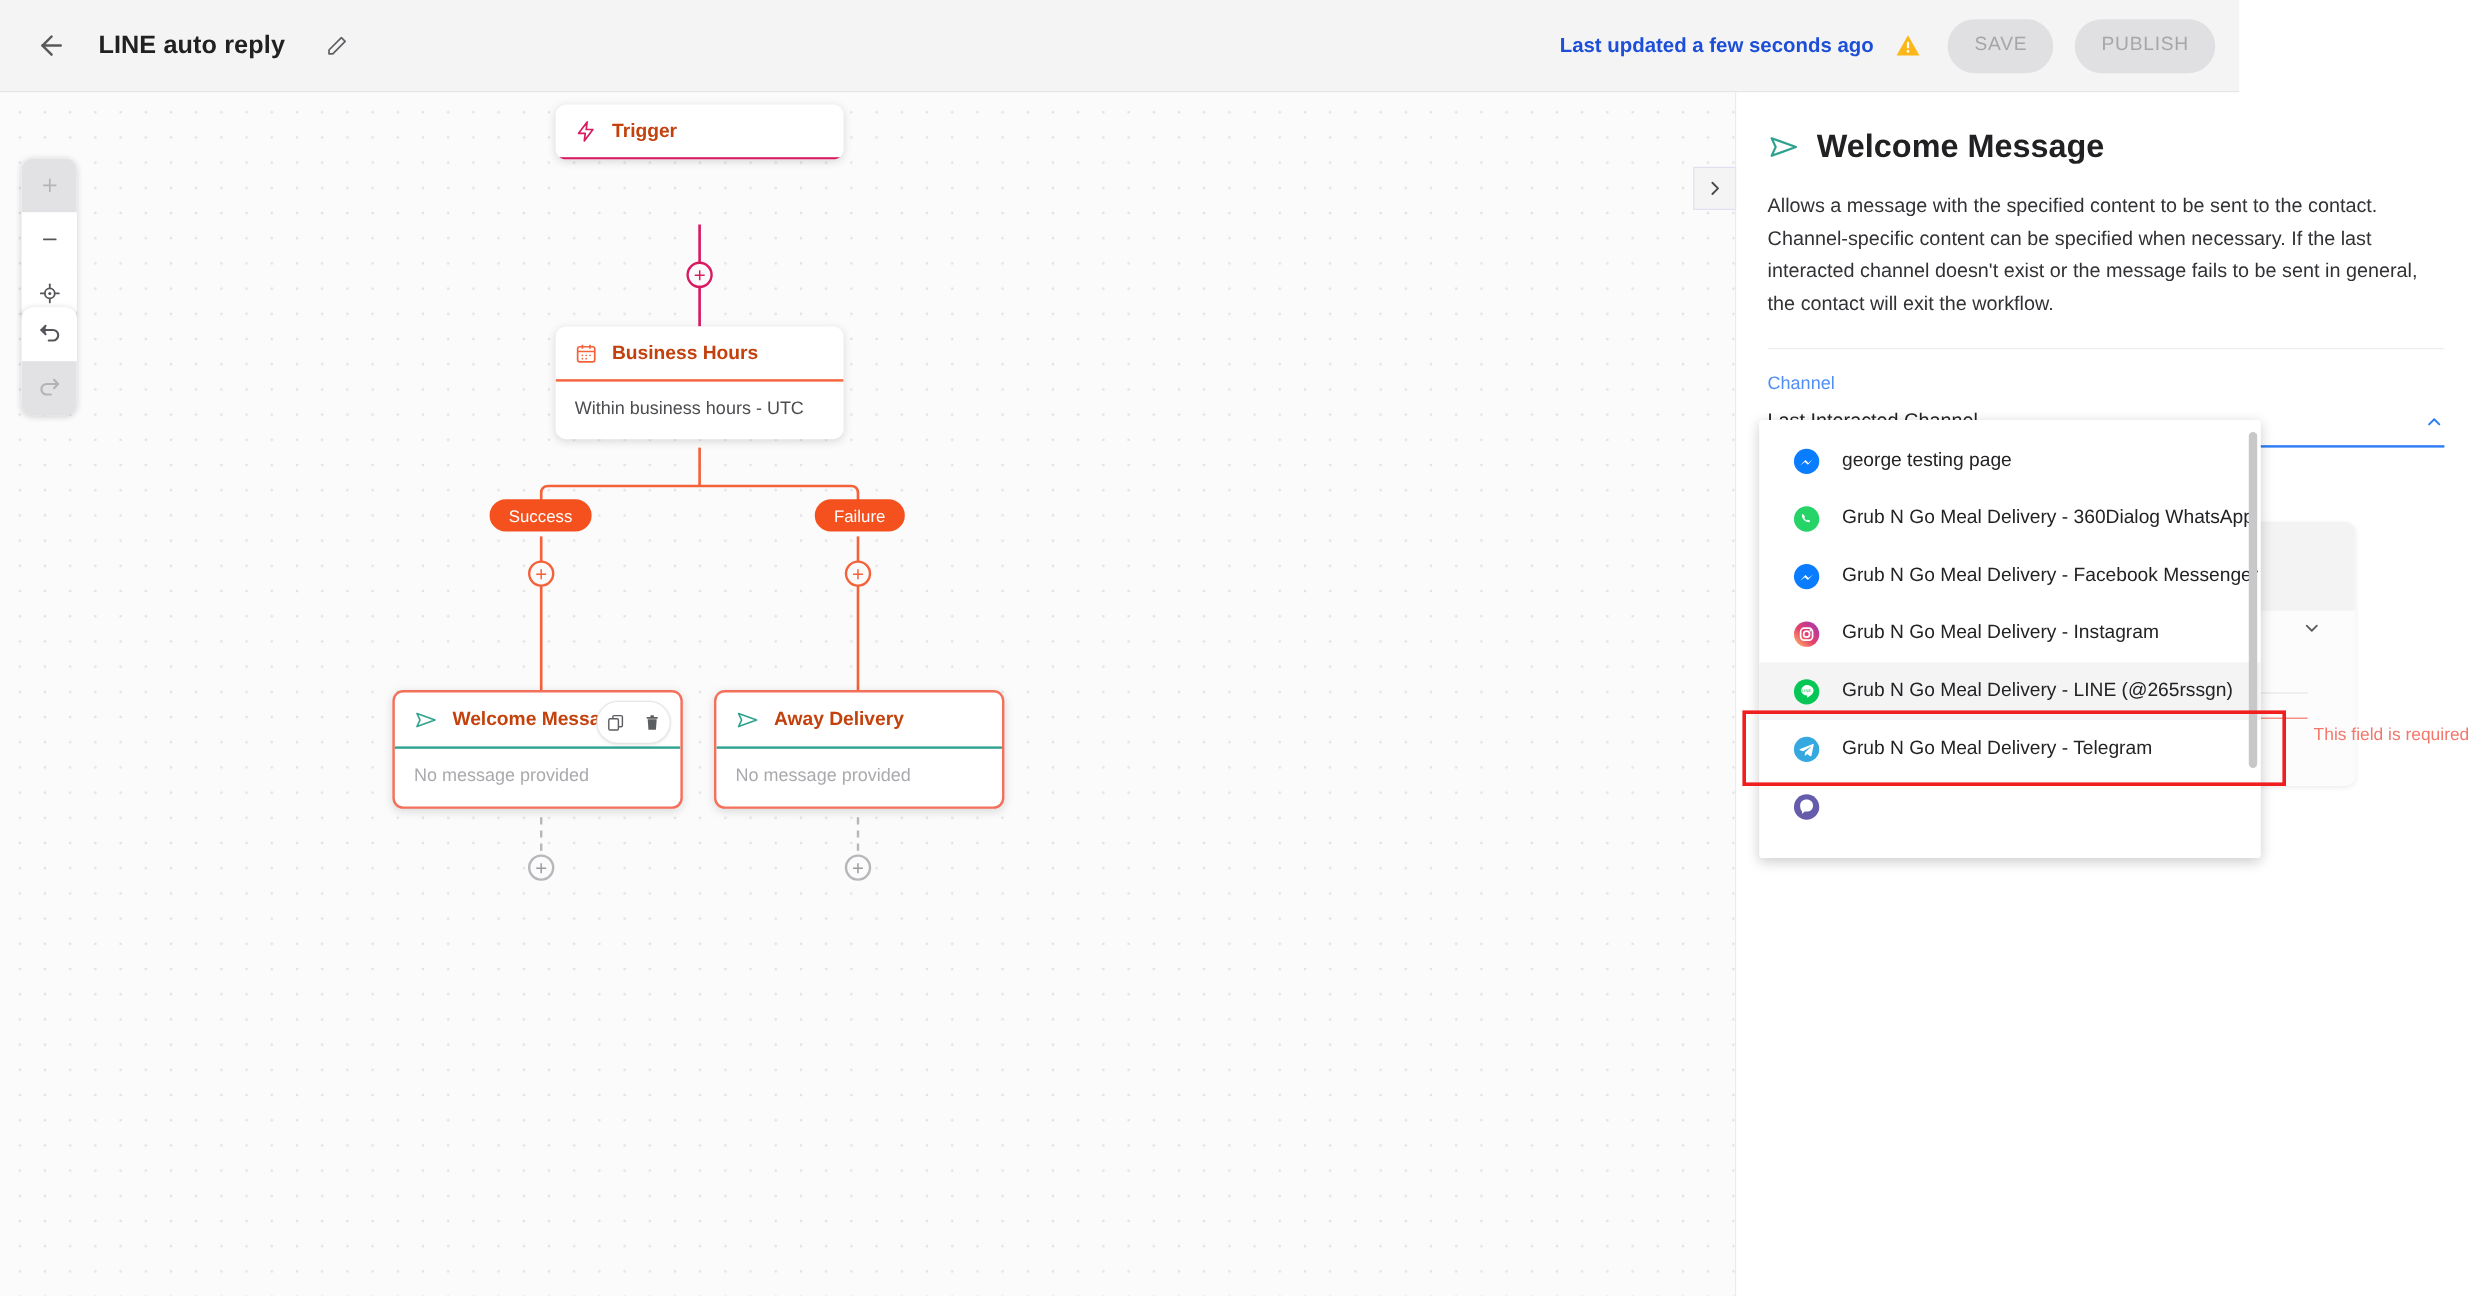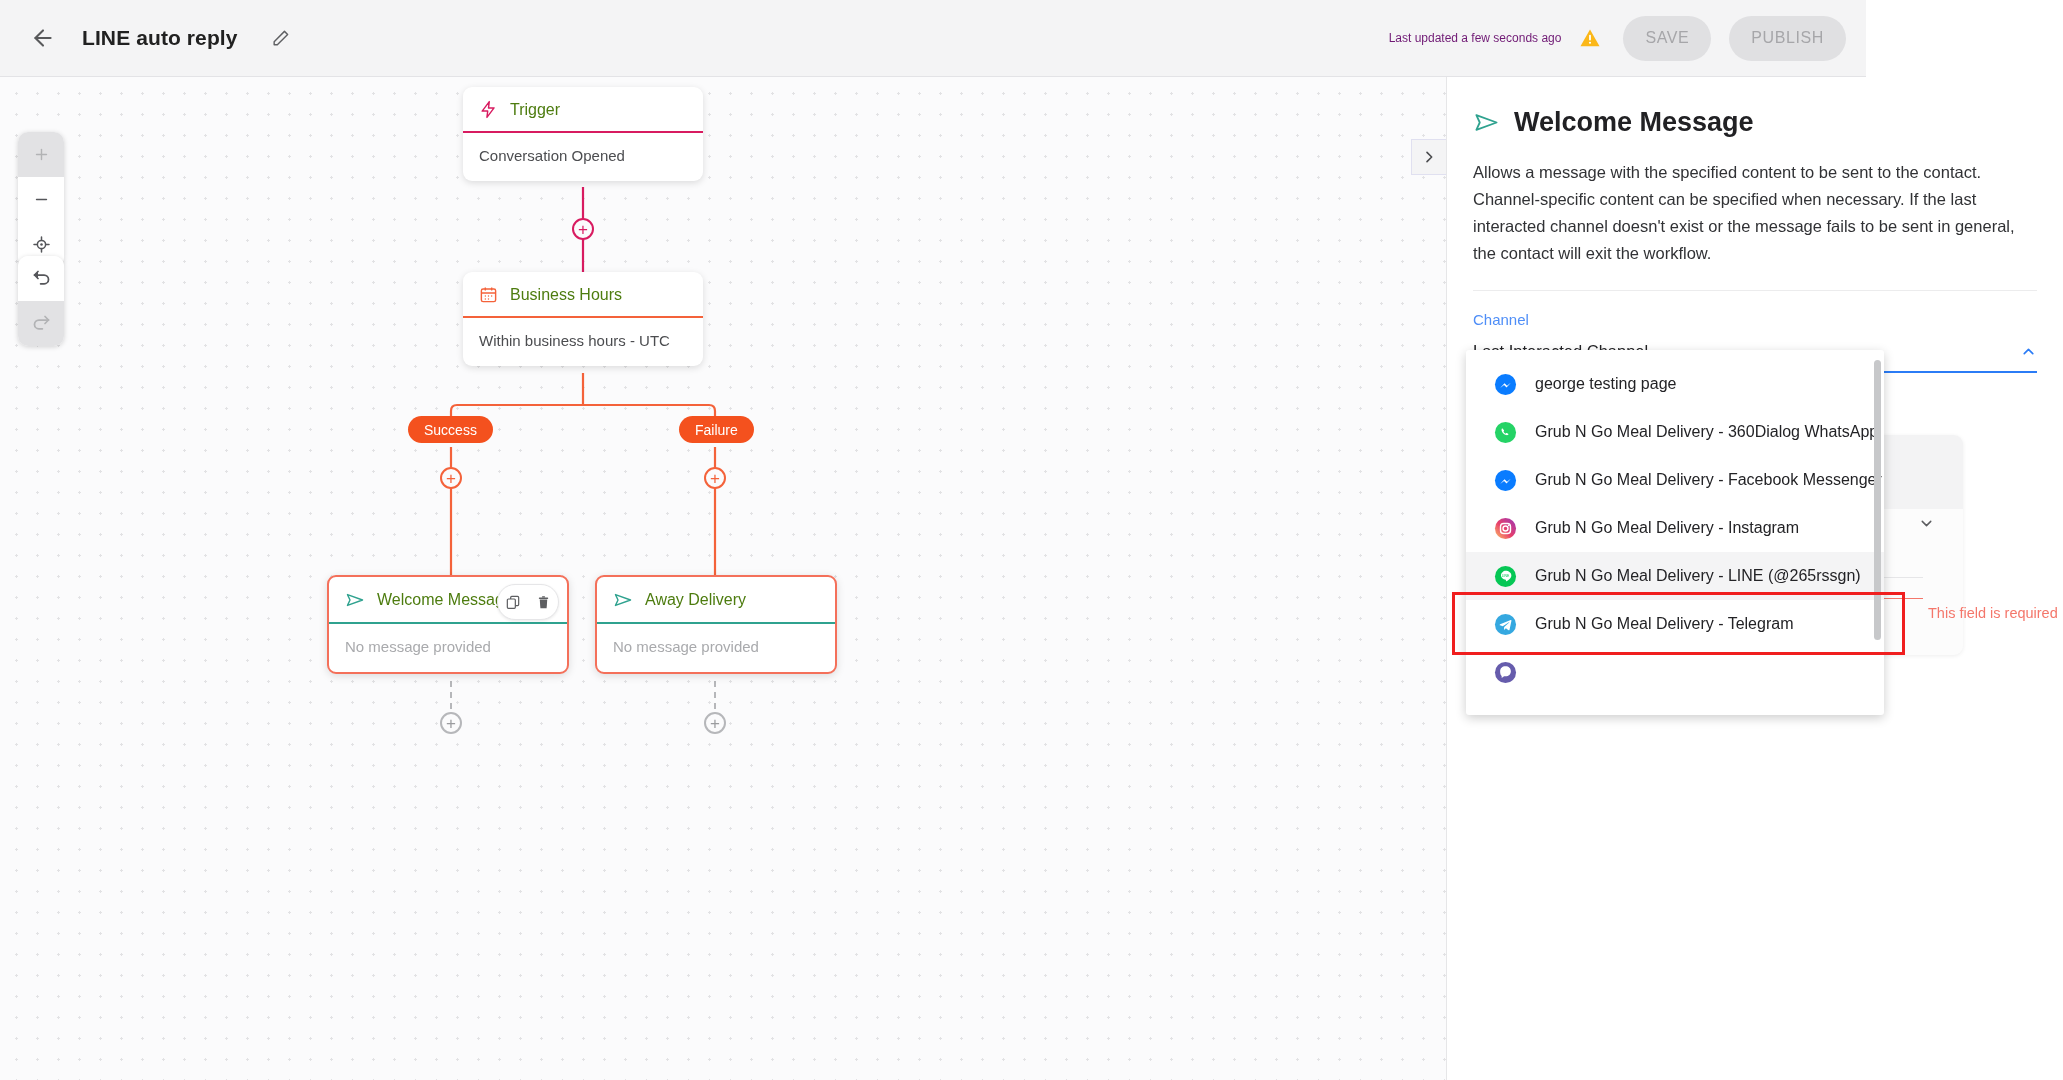--- a/index.html
+++ b/index.html
@@ -29,21 +29,21 @@
   }
   .edit-btn {
     width: 42px; height: 42px; margin-left: 22px;
     display: flex; align-items: center; justify-content: center;
     border-radius: 50%; cursor: pointer; color: #5f6063;
   }
   .topbar-right {
     margin-left: auto; display: flex; align-items: center; gap: 0px;
     padding-right: 20px;
   }
-  .last-updated { font-size: 12px; color: #701a75; margin-right: 18px; }
+  .last-updated { font-size: 17px; color: #1d4ed8; margin-right: 18px; font-weight: bold; }
   .warn-icon { margin-right: 22px; display: flex; align-items: center; }
   .tb-btn {
     min-width: 83px; height: 45px; border-radius: 24px;
     background: #e0e0e2; color: #a6a6a9;
     font-size: 16px; letter-spacing: .6px;
     display: flex; align-items: center; justify-content: center;
     border: none; cursor: default; padding: 0 22px;
     font-family: "Liberation Sans", sans-serif;
   }
   .tb-btn + .tb-btn { margin-left: 18px; }
@@ -88,21 +88,21 @@
 
   
   .node {
     position: absolute; background: #ffffff; border-radius: 9px;
     box-shadow: 0 2px 7px rgba(0,0,0,.13);
     width: 240px; overflow: hidden;
   }
   .node-head {
     display: flex; align-items: center; gap: 12px;
     padding: 13px 16px 12px 16px;
-    font-size: 16px; font-weight: normal; color: #4d7c0f;
+    font-size: 16px; font-weight: bold; color: #c2410c;
   }
   .node-divider { height: 2px; width: 100%; }
   .node-body { padding: 14px 16px 17px 16px; font-size: 15px; color: #4c4d50; }
   .node-body.placeholder { color: #a9aaad; }
 
   .node.trigger { left: 463px; top: 10px; }
   .node.trigger .node-divider { background: #d81b60; }
   .node.business { left: 463px; top: 195px; }
   .node.business .node-divider { background: #f4623a; }
 
@@ -306,21 +306,20 @@
     </div>
 
     <div class="node trigger">
       <div class="node-head">
         <svg width="19" height="19" viewBox="0 0 24 24" fill="none" stroke="#d81b60" stroke-width="1.8" stroke-linejoin="round">
           <polygon points="13,2 4,14 11,14 10,22 19,10 12,10"></polygon>
         </svg>
         <span>Trigger</span>
       </div>
       <div class="node-divider"></div>
-      <div class="node-body">Conversation Opened</div>
     </div>
 
     <div class="node business">
       <div class="node-head">
         <svg width="19" height="19" viewBox="0 0 24 24" fill="none" stroke="#f4623a" stroke-width="1.8" stroke-linejoin="round">
           <rect x="3" y="5" width="18" height="16" rx="2.2"></rect>
           <line x1="3" y1="10" x2="21" y2="10"></line>
           <line x1="8" y1="3" x2="8" y2="7"></line>
             <line x1="16" y1="3" x2="16" y2="7"></line>
           <circle cx="8" cy="14" r=".9" fill="#f4623a" stroke="none"></circle>

